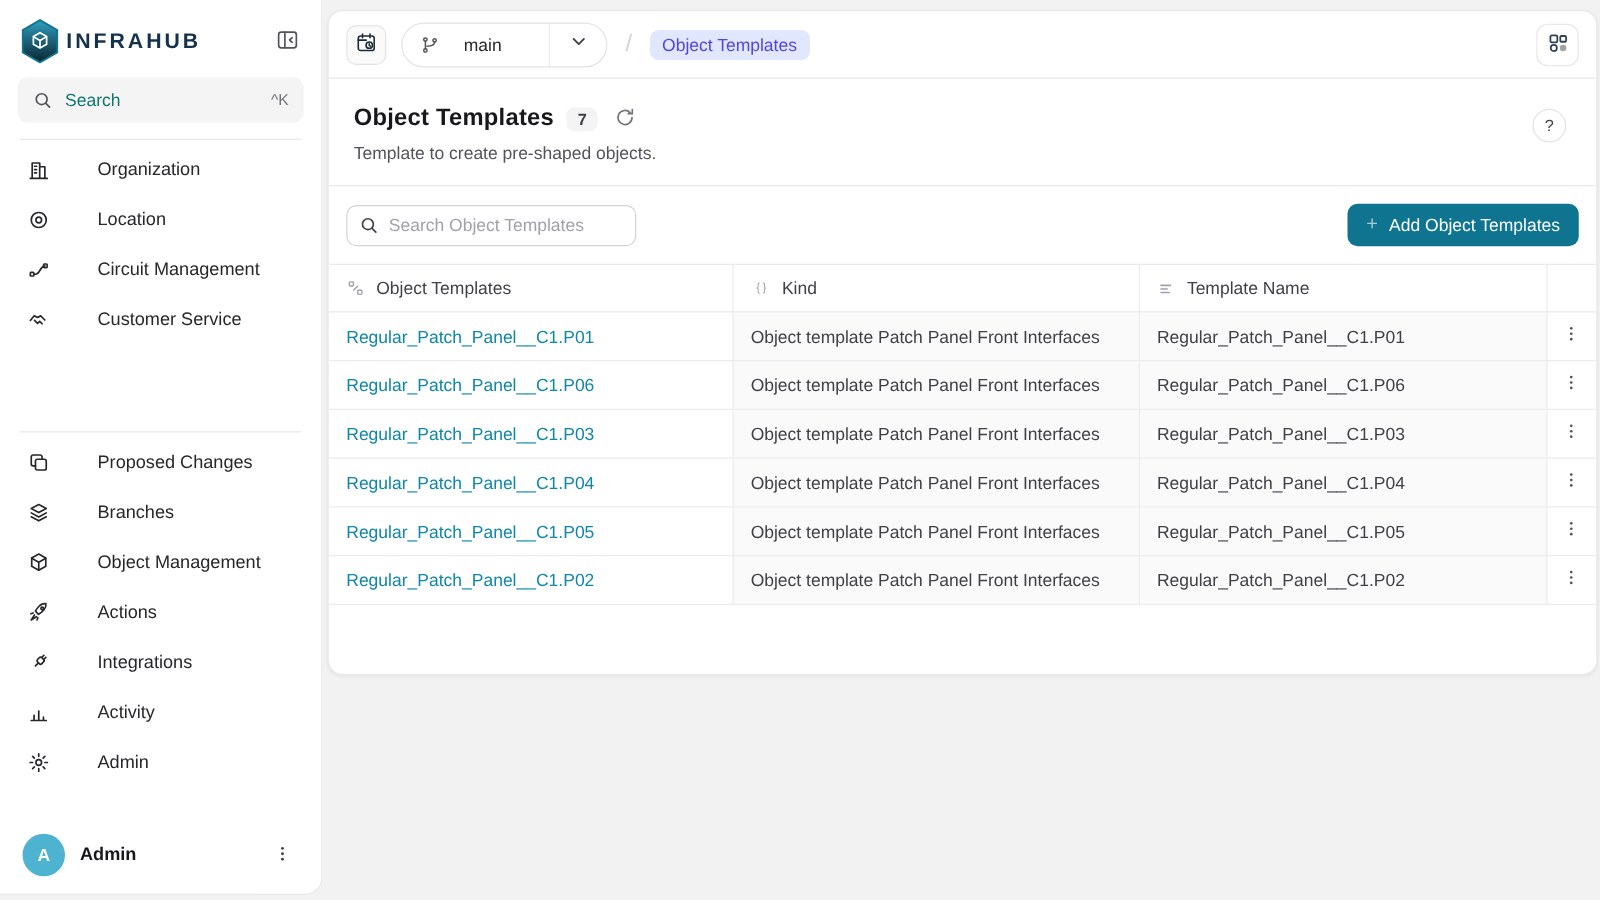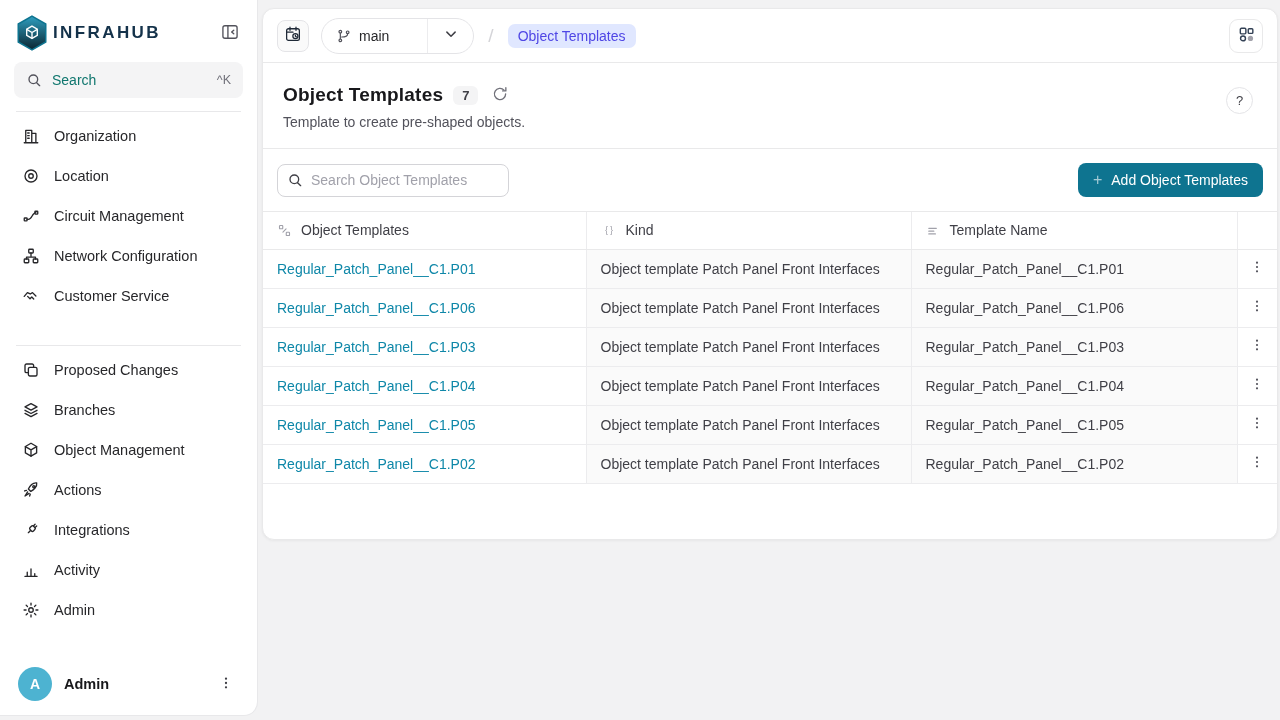--- a/index.html
+++ b/index.html
@@ -22,21 +22,21 @@
   .search-box { display:flex; align-items:center; height:36px; background:#f4f4f5; border-radius:8px;
     padding:0 12px; color:#52525b; cursor:pointer; }
   .search-box .sicon { display:flex; color:#52525b; margin-right:10px; }
   .search-box .slabel { font-size:14px; color:#0f766e; }
   .search-box .skbd { margin-left:auto; font-size:12.5px; color:#71717a; }
   .side-divider { border:0; border-top:1px solid #e8e8ea; margin:13px 2px 0; }
   .nav-group { overflow:hidden; }
   .nav-group.clip { height:233px; }
   .nav-group { padding-top:4px; }
   .side-item { display:flex; align-items:center; height:40px; padding:0 8px; border-radius:8px;
-    cursor:pointer; color:#27272a; }
+    cursor:pointer; color:#27272a;gap:24px; }
   .side-item .icn { width:18px; height:18px; display:flex; align-items:center; justify-content:center;
     margin-right:14px; color:#27272a; flex:0 0 auto; }
   .side-item .lbl { font-size:14.5px; font-weight:500; }
   .user-row { margin-top:auto; display:flex; align-items:center; padding:2px 4px 0; }
   .avatar { width:34px; height:34px; border-radius:50%; background:var(--avatar,#4db3d1); color:#fff;
     display:flex; align-items:center; justify-content:center; font-size:14px; font-weight:600; }
   .user-name { margin-left:12px; font-size:14.5px; font-weight:700; color:#18181b; }
   .user-menu-btn { margin-left:auto; width:26px; height:26px; border:none; background:transparent;
     color:#3f3f46; display:flex; align-items:center; justify-content:center; cursor:pointer; border-radius:6px; }
 
@@ -46,21 +46,21 @@
     background:#fff; border:1px solid #e9e9ea; border-radius:12px;
     box-shadow:0 1px 3px rgba(0,0,0,.05); overflow:hidden;
     display:flex; flex-direction:column;
   }
   .topbar { height:54px; display:flex; align-items:center; padding:0 14px; gap:12px;
     border-bottom:1px solid #e9e9ea; flex:0 0 auto; }
   .date-btn { width:32px; height:32px; border:1px solid #e4e4e7; background:#fafafa; border-radius:8px;
     display:flex; align-items:center; justify-content:center; color:#1f2937; cursor:pointer; }
   .branch-pill { display:flex; align-items:center; height:36px; border:1px solid #e4e4e7;
     border-radius:18px; background:#fff; cursor:pointer; overflow:hidden; }
-  .branch-main { display:flex; align-items:center; gap:7px; padding:0 38px 0 14px; }
+  .branch-main { display:flex; align-items:center; gap:19px; padding:0 38px 0 14px; }
   .branch-main .gicon { display:flex; color:#52525b; }
   .branch-label { font-size:14px; color:#27272a; }
   .branch-caret { width:46px; height:36px; display:flex; align-items:center; justify-content:center;
     border-left:1px solid #ececee; color:#3f3f46; }
   .crumb-sep { font-size:19px; color:#d4d4d8; margin:0 2px; }
   .crumb-chip { background:var(--chip-bg,#e0e7ff); color:var(--chip-text,#4f46e5); font-size:14px;
     padding:4px 10px; border-radius:7px; cursor:pointer; }
   .apps-btn { margin-left:auto; width:34px; height:34px; border:1px solid #e9e9ea; background:#fff;
     border-radius:9px; display:flex; align-items:center; justify-content:center; cursor:pointer; color:#334155; }
 
@@ -165,31 +165,20 @@
         </div>
         <div class="side-item">
           <span class="icn">
             <svg width="18" height="18" viewBox="0 0 24 24" fill="none" stroke="currentColor" stroke-width="1.8" stroke-linecap="round" stroke-linejoin="round">
               <path d="M6.8 16.5h1.7c5 0 5-9 10-9"></path>
               <rect x="3" y="14.6" width="3.8" height="3.8" rx="0.8"></rect>
               <rect x="17.2" y="5.6" width="3.8" height="3.8" rx="0.8"></rect>
             </svg>
           </span>
           <span class="lbl">Circuit Management</span>
-        </div>
-        <div class="side-item">
-          <span class="icn">
-            <svg width="18" height="18" viewBox="0 0 24 24" fill="none" stroke="currentColor" stroke-width="1.8" stroke-linecap="round" stroke-linejoin="round">
-              <rect x="9" y="3" width="6" height="5" rx="1"></rect>
-              <rect x="3" y="16" width="6" height="5" rx="1"></rect>
-              <rect x="15" y="16" width="6" height="5" rx="1"></rect>
-              <path d="M12 8v4M6 16v-2.5h12V16"></path>
-            </svg>
-          </span>
-          <span class="lbl">Network Configuration</span>
         </div>
         <div class="side-item">
           <span class="icn">
             <svg width="18" height="18" viewBox="0 0 24 24" fill="none" stroke="currentColor" stroke-width="1.8" stroke-linecap="round" stroke-linejoin="round">
               <path d="M3 12.5l4.2-5 3.8 1.8 3-1.8 4.5 4.5M7.5 12.5l3.2 3.2 2.3-2.3M13 13.4l2.6 2.6"></path>
             </svg>
           </span>
           <span class="lbl">Customer Service</span>
         </div>
       </nav>

